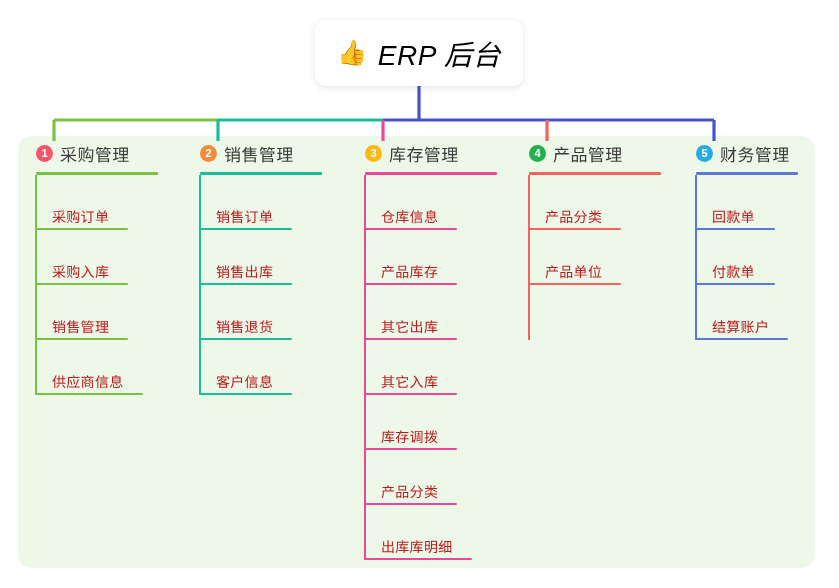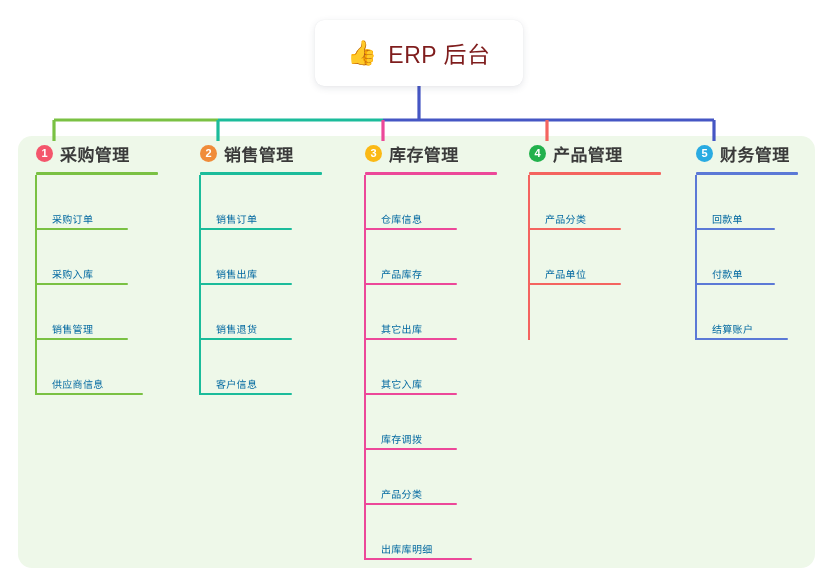--- a/index.html
+++ b/index.html
@@ -33,24 +33,25 @@
     justify-content: center;
     gap: 11px;
     box-sizing: border-box;
   }
   .root-emoji {
     font-size: 24px;
     line-height: 1;
     display: block;
   }
   .root-title {
-    font-size: 23px;
-    color: #7f1d1d;
+    font-size: 28px;
+    color: #000000;
     letter-spacing: 0.5px;
     white-space: nowrap;
+    font-style: italic;
   }
 
   
   .connectors {
     position: absolute;
     left: 0;
     top: 0;
     width: 839px;
     height: 588px;
     pointer-events: none;
@@ -99,21 +100,20 @@
     color: #ffffff;
     font-weight: bold;
     line-height: 1;
     flex: 0 0 auto;
   }
   .col-title {
     font-size: 17px;
     color: #3a3a3a;
     white-space: nowrap;
     letter-spacing: 0.4px;
-    font-weight: bold;
   }
   .col-rule {
     height: 3px;
     border-radius: 1px;
     margin-top: 2px;
   }
   .col-body {
     position: relative;
     margin-top: 0;
   }
@@ -127,22 +127,22 @@
   .leaf {
     position: relative;
     height: 55px;
     box-sizing: border-box;
     padding-left: 34px;
     display: flex;
     align-items: flex-end;
     padding-bottom: 4px;
   }
   .leaf-text {
-    font-size: 10px;
-    color: #0369a1;
+    font-size: 14px;
+    color: #b91c1c;
     white-space: nowrap;
     letter-spacing: 0.3px;
     position: relative;
     z-index: 2;
   }
   .leaf-rule {
     position: absolute;
     left: 17px;
     bottom: 0;
     height: 2px;

